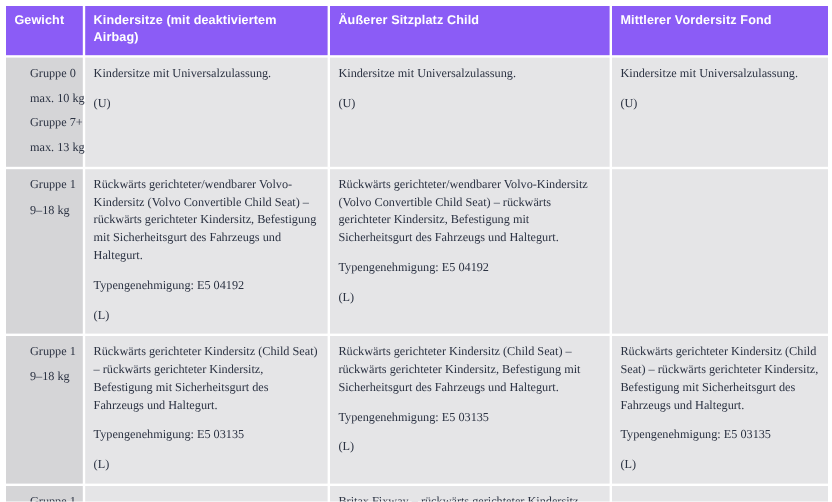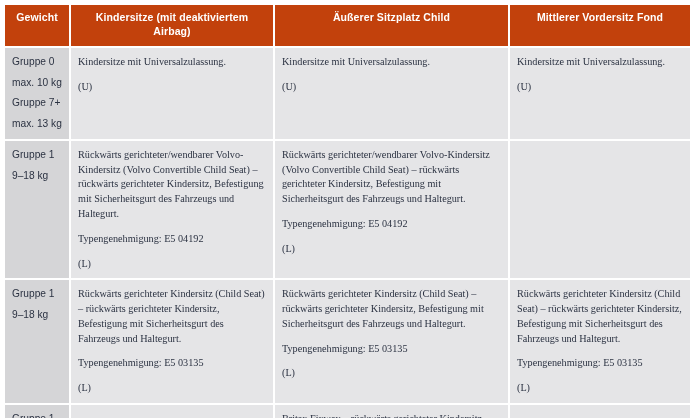--- a/index.html
+++ b/index.html
@@ -31,25 +31,25 @@
     margin: 0;
   }
 
   
   col.c1 { width: 64px; }
   col.c2 { width: 202px; }
   col.c3 { width: 233px; }
   col.c4 { width: 180px; }
 
   thead th {
-    background: #c2410c;
+    background: #8b5cf6;
     color: #ffffff;
     font-size: 10.5px;
     font-weight: bold;
-    text-align: center;
+    text-align: left;
     vertical-align: top;
     padding: 6px 7px 7px 7px;
     line-height: 1.32;
     letter-spacing: 0.1px;
     height: 30px;
     box-sizing: border-box;
   }
 
   tbody td {
     background: #e5e5e7;
@@ -57,22 +57,23 @@
     font-size: 10.2px;
     line-height: 1.45;
     text-align: left;
     vertical-align: top;
     padding: 7px 8px 7px 7px;
     box-sizing: border-box;
   }
 
   tbody td.weight-cell {
     background: #d5d5d7;
-    padding-left: 7px;
+    padding-left: 20px;
     padding-right: 4px;
+    font-family: Liberation Serif, serif;
   }
 
   tbody td.empty-cell {
     background: #e5e5e7;
   }
 
   .cell-para {
     margin: 0 0 10px 0;
     font-family: Liberation Serif, serif;
   }

